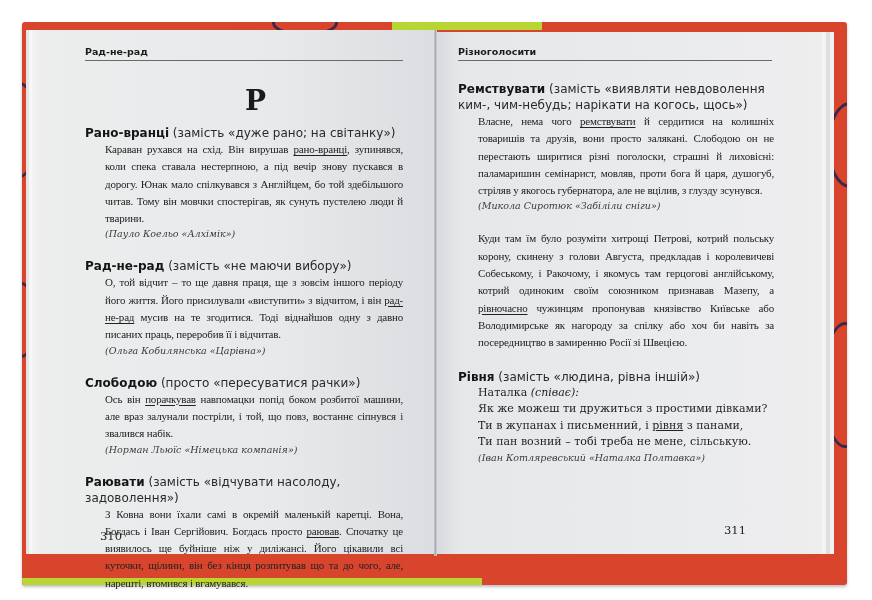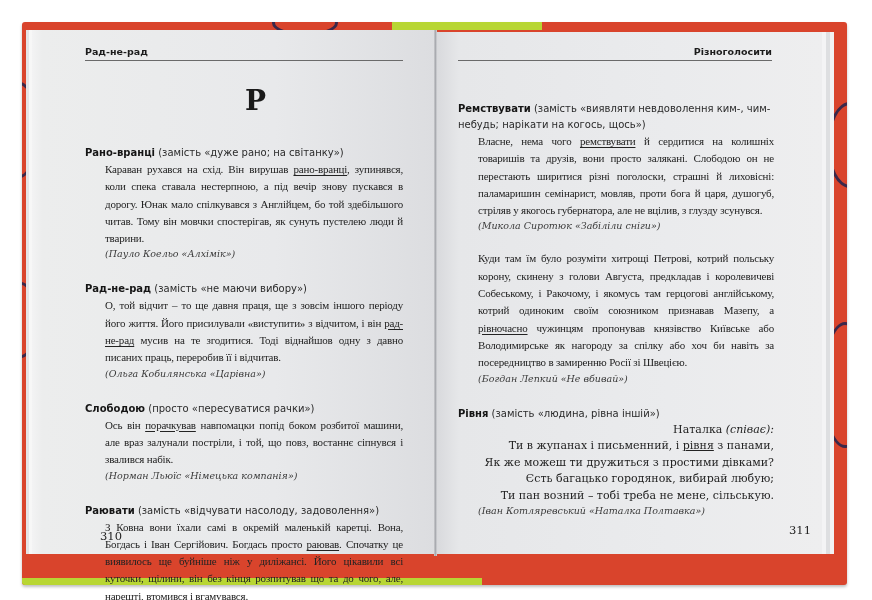--- a/index.html
+++ b/index.html
@@ -37,48 +37,48 @@
     .gutter {
       position: absolute; left: 434px; top: 30px; width: 3px; height: 526px;
       background: linear-gradient(to right, #c9cacd, #a9abb0, #d4d5d8);
     }
     .header {
       position: absolute; top: 46px;
       font-family: "DejaVu Sans", sans-serif; font-weight: bold; font-size: 9.5px; color: #1c1c1c;
       border-bottom: 1px solid #6a6a6a; padding-bottom: 3px;
     }
     .header.left { left: 85px; width: 318px; }
-    .header.right { left: 458px; width: 314px; text-align: right; }
+    .header.right { left: 458px; width: 314px; }
     .letter {
       position: absolute; left: 245px; top: 84px;
       font-family: "DejaVu Serif", serif; font-weight: bold; font-size: 28px; color: #1a1a1a;
     }
     .col { position: absolute; }
     .col.left { left: 85px; top: 125px; width: 318px; }
     .col.right { left: 458px; top: 81px; width: 316px; }
     .entry { margin: 0 0 17px 0; }
     .term {
-      font-family: "DejaVu Sans", sans-serif; font-size: 10px; color: #2a2a2a; line-height: 16px; margin-top: 20px;
+      font-family: "DejaVu Sans", sans-serif; font-size: 12px; color: #2a2a2a; line-height: 16px;
     }
     .term b { font-weight: bold; color: #151515; }
     .quote {
       font-family: Liberation Serif, serif; font-size: 11px; color: #232323;
       line-height: 17.3px; margin-left: 20px; text-align: justify; letter-spacing: -0.2px;
     }
     .quote u { text-decoration: underline; text-underline-offset: 2px; }
     .source {
       font-family: "DejaVu Serif", serif; font-style: italic; font-size: 9.5px; color: #3a3a3a;
       margin-left: 20px; line-height: 14px;
     }
-    .verse { margin-left: 20px; font-size: 11px; line-height: 16.5px; color: #232323; text-align: right; }
+    .verse { margin-left: 20px; font-size: 11px; line-height: 16.5px; color: #232323; }
     .pagenum {
       position: absolute; font-family: "DejaVu Serif", serif; font-size: 11.5px; color: #222;
     }
     .pagenum.left { left: 100px; top: 529px; }
-    .pagenum.right { left: 789px; top: 523px; }
+    .pagenum.right { left: 724px; top: 523px; }
   </style>
 </head>
 <body>
 
 <div class="cover">
   <div class="lime" style="left:370px;top:0;width:150px;height:8px;"></div>
   <div class="lime" style="left:0;bottom:0;width:460px;height:7px;"></div>
   <div class="doodle" style="left:-20px;top:60px;width:30px;height:90px;"></div>
   <div class="doodle" style="left:-18px;top:260px;width:28px;height:70px;"></div>
   <div class="doodle" style="left:805px;top:80px;width:40px;height:80px;"></div>
@@ -122,26 +122,24 @@
 <div class="header right">Різноголосити</div>
 
 <div class="col right">
   <div class="entry">
     <div class="term"><b>Ремствувати</b> <span>(замість «виявляти невдоволення ким-, чим-небудь; нарікати на когось, щось»)</span></div>
     <div class="quote"><span>Власне, нема чого </span><u>ремствувати</u><span> й сердитися на колишніх товаришів та друзів, вони просто залякані. Слободою он не перестають ширитися різні поголоски, страшні й лиховісні: паламаришин семінарист, мовляв, проти бога й царя, душогуб, стріляв у якогось губернатора, але не вцілив, з глузду зсунувся.</span></div>
     <div class="source">(Микола Сиротюк «Забіліли сніги»)</div>
   </div>
   <div class="entry">
     <div class="quote"><span>Куди там їм було розуміти хитрощі Петрові, котрий польську корону, скинену з голови Августа, предкладав і королевичеві Собеському, і Ракочому, і якомусь там герцогові англійському, котрий одиноким своїм союзником признавав Мазепу, а </span><u>рівночасно</u><span> чужинцям пропонував князівство Київське або Володимирське як нагороду за спілку або хоч би навіть за посередництво в замиренню Росії зі Швецією.</span></div>
-    <div class="source">(Богдан Лепкий «Не вбивай»)</div>
   </div>
   <div class="entry">
     <div class="term"><b>Рівня</b> <span>(замість «людина, рівна іншій»)</span></div>
     <div class="verse"><span>Наталка</span> <i>(співає):</i></div>
+    <div class="verse">Як же можеш ти дружиться з простими дівками?</div>
     <div class="verse"><span>Ти в жупанах і письменний, і </span><u>рівня</u><span> з панами,</span></div>
-    <div class="verse">Як же можеш ти дружиться з простими дівками?</div>
-    <div class="verse">Єсть багацько городянок, вибирай любую;</div>
     <div class="verse">Ти пан возний – тобі треба не мене, сільськую.</div>
     <div class="source">(Іван Котляревський «Наталка Полтавка»)</div>
   </div>
 
 </div>
 <div class="pagenum right">311</div>
 
 </body></html>

